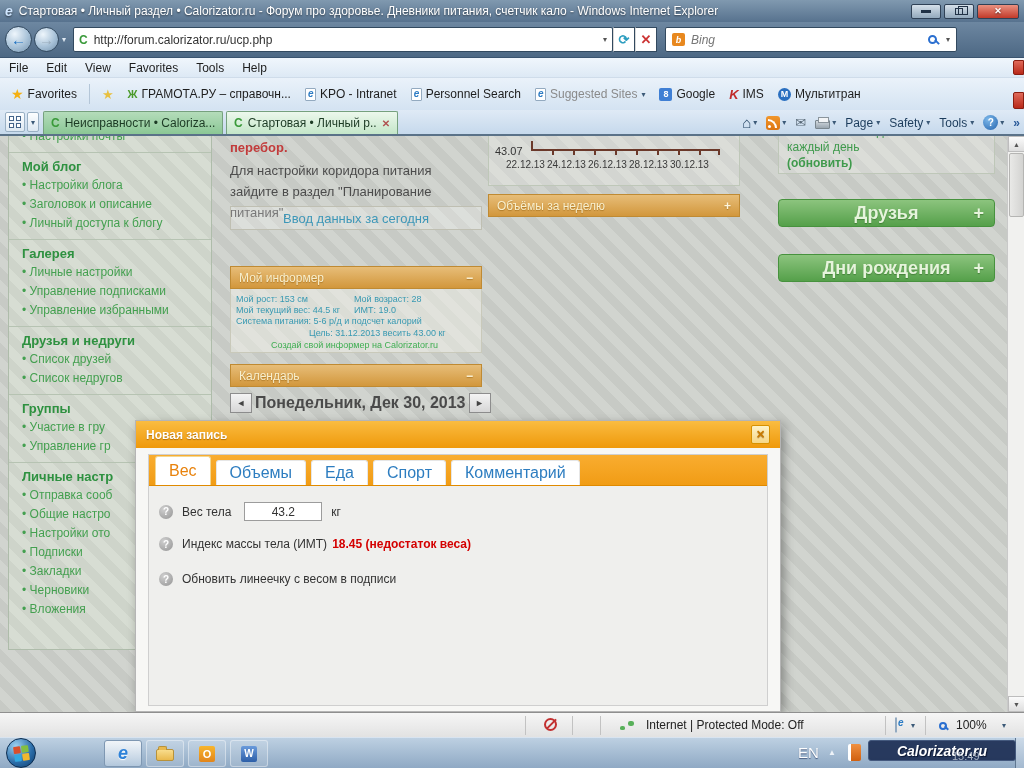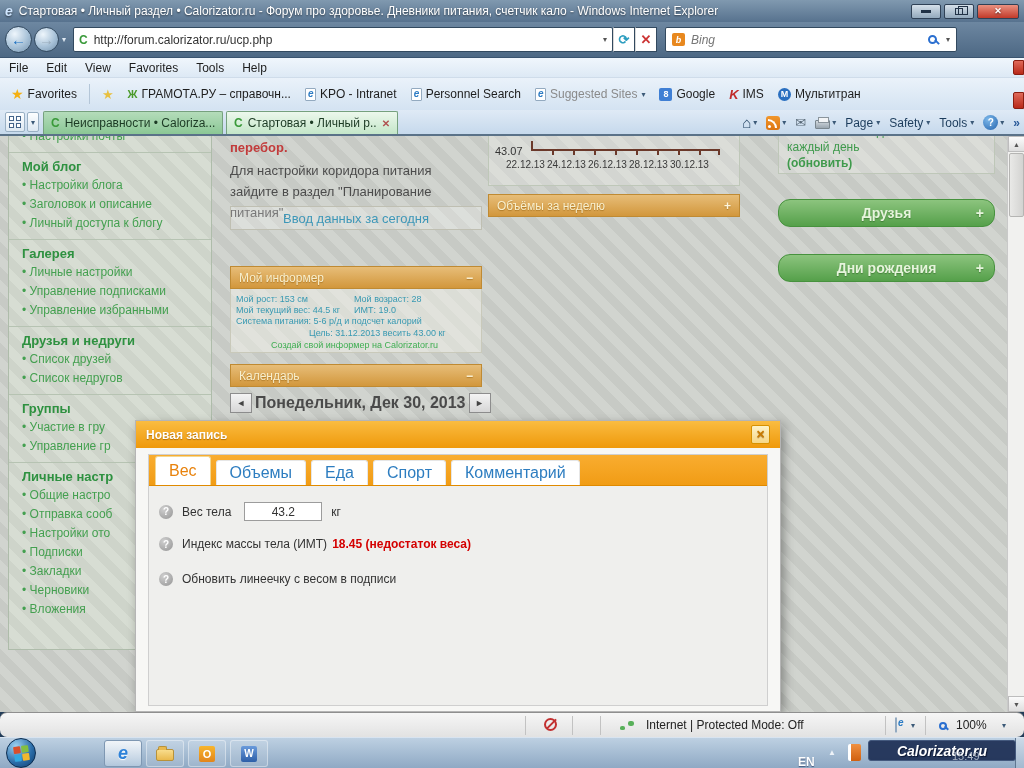--- a/index.html
+++ b/index.html
@@ -58,21 +58,21 @@
 .sb-item.wrap{white-space:normal;}
 .sb-item::before{content:"• ";}
 .sb-head{font-size:13px;font-weight:bold;color:#2e9140;margin:3px 0 2px;}
 .sb-sep{border-top:1px solid #b6c3b2;margin:6px -6px 6px -13px;}
 .link-btn{position:absolute;left:230px;width:252px;height:24px;border:1px solid #bfbfb2;background:rgba(255,255,255,0.25);color:#3e97b8;font-size:13px;display:flex;align-items:center;justify-content:center;}
 .panel-head{position:absolute;height:23px;background:linear-gradient(#e7bd78,#d2973c);border:1px solid #bf8a33;color:#f8efcd;font-size:12px;display:flex;align-items:center;padding:0 8px;text-shadow:0 1px 1px rgba(140,90,10,.55);}
 .panel-head .toggle{margin-left:auto;font-weight:bold;color:#fdf6dc;}
 .informer-body{position:absolute;left:230px;top:153px;width:252px;height:64px;border:1px solid #c9c9ba;border-top:none;background:rgba(244,243,234,0.45);font-size:9px;color:#3899b2;}
 .informer-body span{position:absolute;white-space:nowrap;}
 .cal-btn{width:22px;height:20px;border:1px solid #8d8d8d;background:linear-gradient(#f4f4f4,#d6d6d6);display:flex;align-items:center;justify-content:center;font-size:9px;color:#444;}
-.green-btn{position:absolute;left:778px;width:217px;height:28px;background:linear-gradient(#8cc47e,#55a04a);border:1px solid #47923e;border-radius:12px;color:#e6f4dc;font-weight:bold;font-size:14px;display:flex;align-items:center;justify-content:center;text-shadow:0 1px 1px rgba(40,90,30,.5);}
+.green-btn{position:absolute;left:778px;width:217px;height:28px;background:linear-gradient(#8cc47e,#55a04a);border:1px solid #47923e;border-radius:4px;color:#e6f4dc;font-weight:bold;font-size:18px;display:flex;align-items:center;justify-content:center;text-shadow:0 1px 1px rgba(40,90,30,.5);}
 .green-btn .plus{position:absolute;right:10px;font-weight:bold;}
 .tickline{position:absolute;background:#6b392a;}
 .datelbl{position:absolute;font-size:10px;color:#3a3a3a;white-space:nowrap;}
 
 .scrollbar{position:absolute;right:0;top:0;width:17px;height:576px;background:#f1f1ef;border-left:1px solid #c9c9c9;}
 .scr-btn{position:absolute;left:0;width:17px;height:16px;background:linear-gradient(#fbfbfb,#dedede);border:1px solid #bdbdbd;display:flex;align-items:center;justify-content:center;font-size:7px;color:#555;}
 .scr-thumb{position:absolute;left:1px;top:17px;width:15px;height:64px;background:linear-gradient(90deg,#e9e9e7,#d3d3d1);border:1px solid #b5b5b3;border-radius:2px;}
 
 .modal{position:absolute;left:135px;top:284px;width:646px;height:292px;background:#f7f7f5;border:1px solid #b5b5b5;box-shadow:3px 4px 10px rgba(0,0,0,.35);}
 .modal-title{height:27px;background:linear-gradient(#fabc41,#ef990b);display:flex;align-items:center;padding:0 10px;color:#fff;font-weight:bold;font-size:12px;text-shadow:0 1px 1px rgba(150,90,0,.7);}
@@ -80,21 +80,21 @@
 .modal-inner{position:absolute;left:12px;right:12px;top:33px;bottom:5px;border:1px solid #cfcfcf;background:#efefed;overflow:hidden;}
 .modal-tabband{height:31px;background:linear-gradient(#f9ad30,#f19c15);border-bottom:1px solid #e08a00;display:flex;align-items:flex-end;padding-left:6px;}
 .mtab{height:25px;background:#fff;border:1px solid #e6e6e6;border-bottom:none;border-radius:3px 3px 0 0;margin-right:5px;padding:0 13px;font-size:16px;color:#2d7dc0;display:flex;align-items:center;white-space:nowrap;}
 .mtab.active{height:29px;color:#e8820c;border-color:#f3d791;}
 .modal-body{position:absolute;left:0;right:0;top:31px;bottom:0;}
 .mrow{position:absolute;left:10px;display:flex;align-items:center;font-size:12px;color:#333;}
 .qicon{width:14px;height:14px;border-radius:50%;background:radial-gradient(circle at 35% 30%,#cfcfcf,#949494);color:#fff;font-size:10px;font-weight:bold;display:flex;align-items:center;justify-content:center;margin-right:9px;flex:0 0 auto;}
 .winput{width:78px;height:19px;border:1px solid #9c9c9c;font-size:12px;text-align:center;margin:0 9px 0 13px;font-family:"Liberation Sans",sans-serif;color:#333;}
 .redval{color:#d40000;font-weight:bold;margin-left:5px;}
 
-.statusbar{position:absolute;left:0;top:712px;width:1024px;height:25px;background:linear-gradient(#f6f6f6,#e2e2e2);border-top:1px solid #8f8f8f;font-size:12px;color:#222;border-radius:7px;}
+.statusbar{position:absolute;left:0;top:712px;width:1024px;height:25px;background:linear-gradient(#f6f6f6,#e2e2e2);border-top:1px solid #8f8f8f;font-size:12px;color:#222;}
 .st-sep{position:absolute;top:3px;width:1px;height:19px;background:#c2c2c2;}
 .noicon{position:absolute;width:13px;height:13px;border:2px solid #c23030;border-radius:50%;}
 .noicon::after{content:"";position:absolute;left:-1px;top:3px;width:13px;height:2px;background:#c23030;transform:rotate(-45deg);}
 .globe{width:14px;height:14px;border-radius:50%;background:radial-gradient(circle at 35% 35%,#bfe3f7,#4d9ad0 55%,#2a6ea6);position:relative;overflow:hidden;}
 .globe::before{content:"";position:absolute;left:2px;top:3px;width:6px;height:5px;background:#58b05a;border-radius:40%;}
 .globe::after{content:"";position:absolute;right:1px;bottom:2px;width:5px;height:4px;background:#58b05a;border-radius:40%;}
 .st-mag{width:8px;height:8px;border:2px solid #2a6fd0;border-radius:50%;position:relative;display:inline-block;}
 .st-mag::after{content:"";position:absolute;width:5px;height:2px;background:#2a6fd0;transform:rotate(45deg);right:-4px;bottom:-1px;}
 
 .taskbar{position:absolute;left:0;top:737px;width:1024px;height:31px;background:linear-gradient(#bdd0e2,#8fa9c4);border-top:1px solid #d9e4f0;}
@@ -270,22 +270,22 @@
       <div class="sb-sep"></div>
       <div class="sb-head">Друзья и недруги</div>
       <div class="sb-item">Список друзей</div>
       <div class="sb-item">Список недругов</div>
       <div class="sb-sep"></div>
       <div class="sb-head">Группы</div>
       <div class="sb-item">Участие в гру</div>
       <div class="sb-item">Управление гр</div>
       <div class="sb-sep"></div>
       <div class="sb-head">Личные настр</div>
+      <div class="sb-item">Отправка сооб</div>
       <div class="sb-item">Общие настро</div>
-      <div class="sb-item">Отправка сооб</div>
       <div class="sb-item">Настройки ото</div>
       <div class="sb-item">Подписки</div>
       <div class="sb-item">Закладки</div>
       <div class="sb-item">Черновики</div>
       <div class="sb-item">Вложения</div>
     </div>
 
     <div class="abs" style="left:230px;top:4px;color:#c23b3b;font-weight:bold;font-size:13px;">перебор.</div>
     <div class="abs" style="left:230px;top:24px;width:252px;font-size:13px;color:#4c4c4c;line-height:21px;">Для настройки коридора питания зайдите в раздел "Планирование питания".</div>
     <div class="link-btn" style="top:70px;">Ввод данных за сегодня</div>
@@ -422,21 +422,21 @@
     </span>
     <span class="tbtn" style="left:146px;">
       <span class="folder"></span>
     </span>
     <span class="tbtn" style="left:188px;">
       <span class="sq-icon" style="background:linear-gradient(#f7b52c,#e2851b);width:16px;height:16px;font-size:11px;">O</span>
     </span>
     <span class="tbtn" style="left:230px;">
       <span class="sq-icon" style="background:linear-gradient(#6a9adb,#2d5fa8);width:16px;height:16px;font-size:10px;">W</span>
     </span>
-    <span class="abs" style="left:798px;top:17px;color:#fff;font-size:12px;text-shadow:0 1px 1px #44597e;font-weight:bold;">EN</span>
+    <span class="abs" style="left:798px;top:6px;color:#fff;font-size:15px;text-shadow:0 1px 1px #44597e;">EN</span>
     <span class="abs" style="left:828px;top:10px;color:#eef3f8;font-size:8px;">▲</span>
     <span class="abs" style="left:848px;top:6px;width:13px;height:17px;background:linear-gradient(#f09040,#d06010);border-radius:2px;border-left:3px solid #fff;"></span>
     <span class="abs" style="left:952px;top:12px;color:#aab4c4;font-size:11px;z-index:5;">15:49</span>
     <span class="wmark">Calorizator.ru</span>
     <span class="showdesk"></span>
   </div>
 
 </div>
 
 </body></html>

